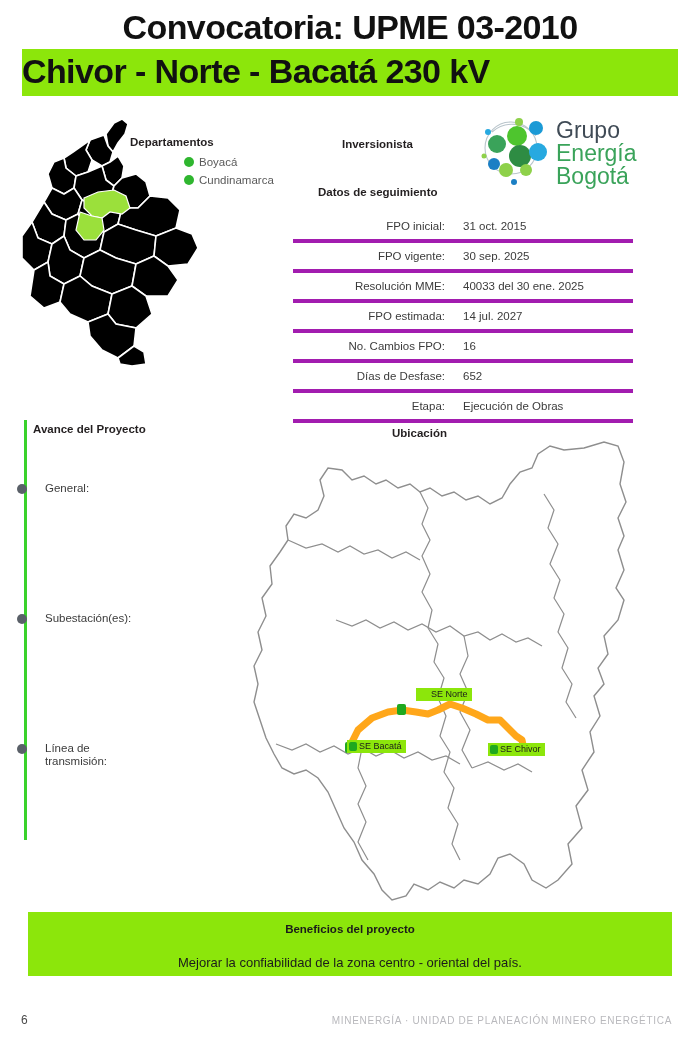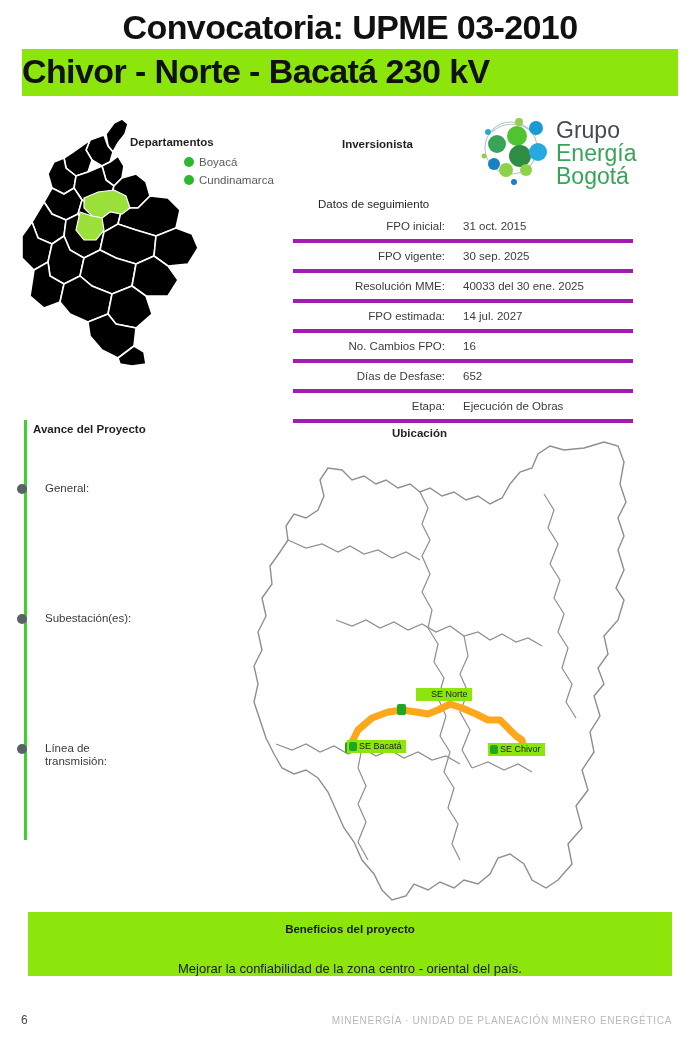--- a/index.html
+++ b/index.html
@@ -108,23 +108,23 @@
     left: 464px;
     top: 112px;
     width: 186px;
     height: 78px;
   }
 
   
   .datos-title {
     position: absolute;
     left: 318px;
-    top: 198px;
-    font-size: 11.5px;
-    font-weight: normal;
+    top: 186px;
+    font-size: 11.5px;
+    font-weight: bold;
     color: #231f20;
   }
   .datos-table {
     position: absolute;
     left: 293px;
     top: 213px;
     width: 340px;
     border-collapse: collapse;
   }
   .datos-table td {
@@ -262,21 +262,21 @@
     box-sizing: border-box;
     padding-top: 11px;
     text-align: center;
   }
   .benef-title {
     font-size: 11.5px;
     font-weight: bold;
     color: #1b1b1b;
   }
   .benef-text {
-    margin-top: 26px;
+    margin-top: 20px;
     font-size: 13px;
     color: #1b1b1b;
   }
 
   
   .page-num {
     position: absolute;
     left: 21px;
     top: 1013px;
     font-size: 12px;

